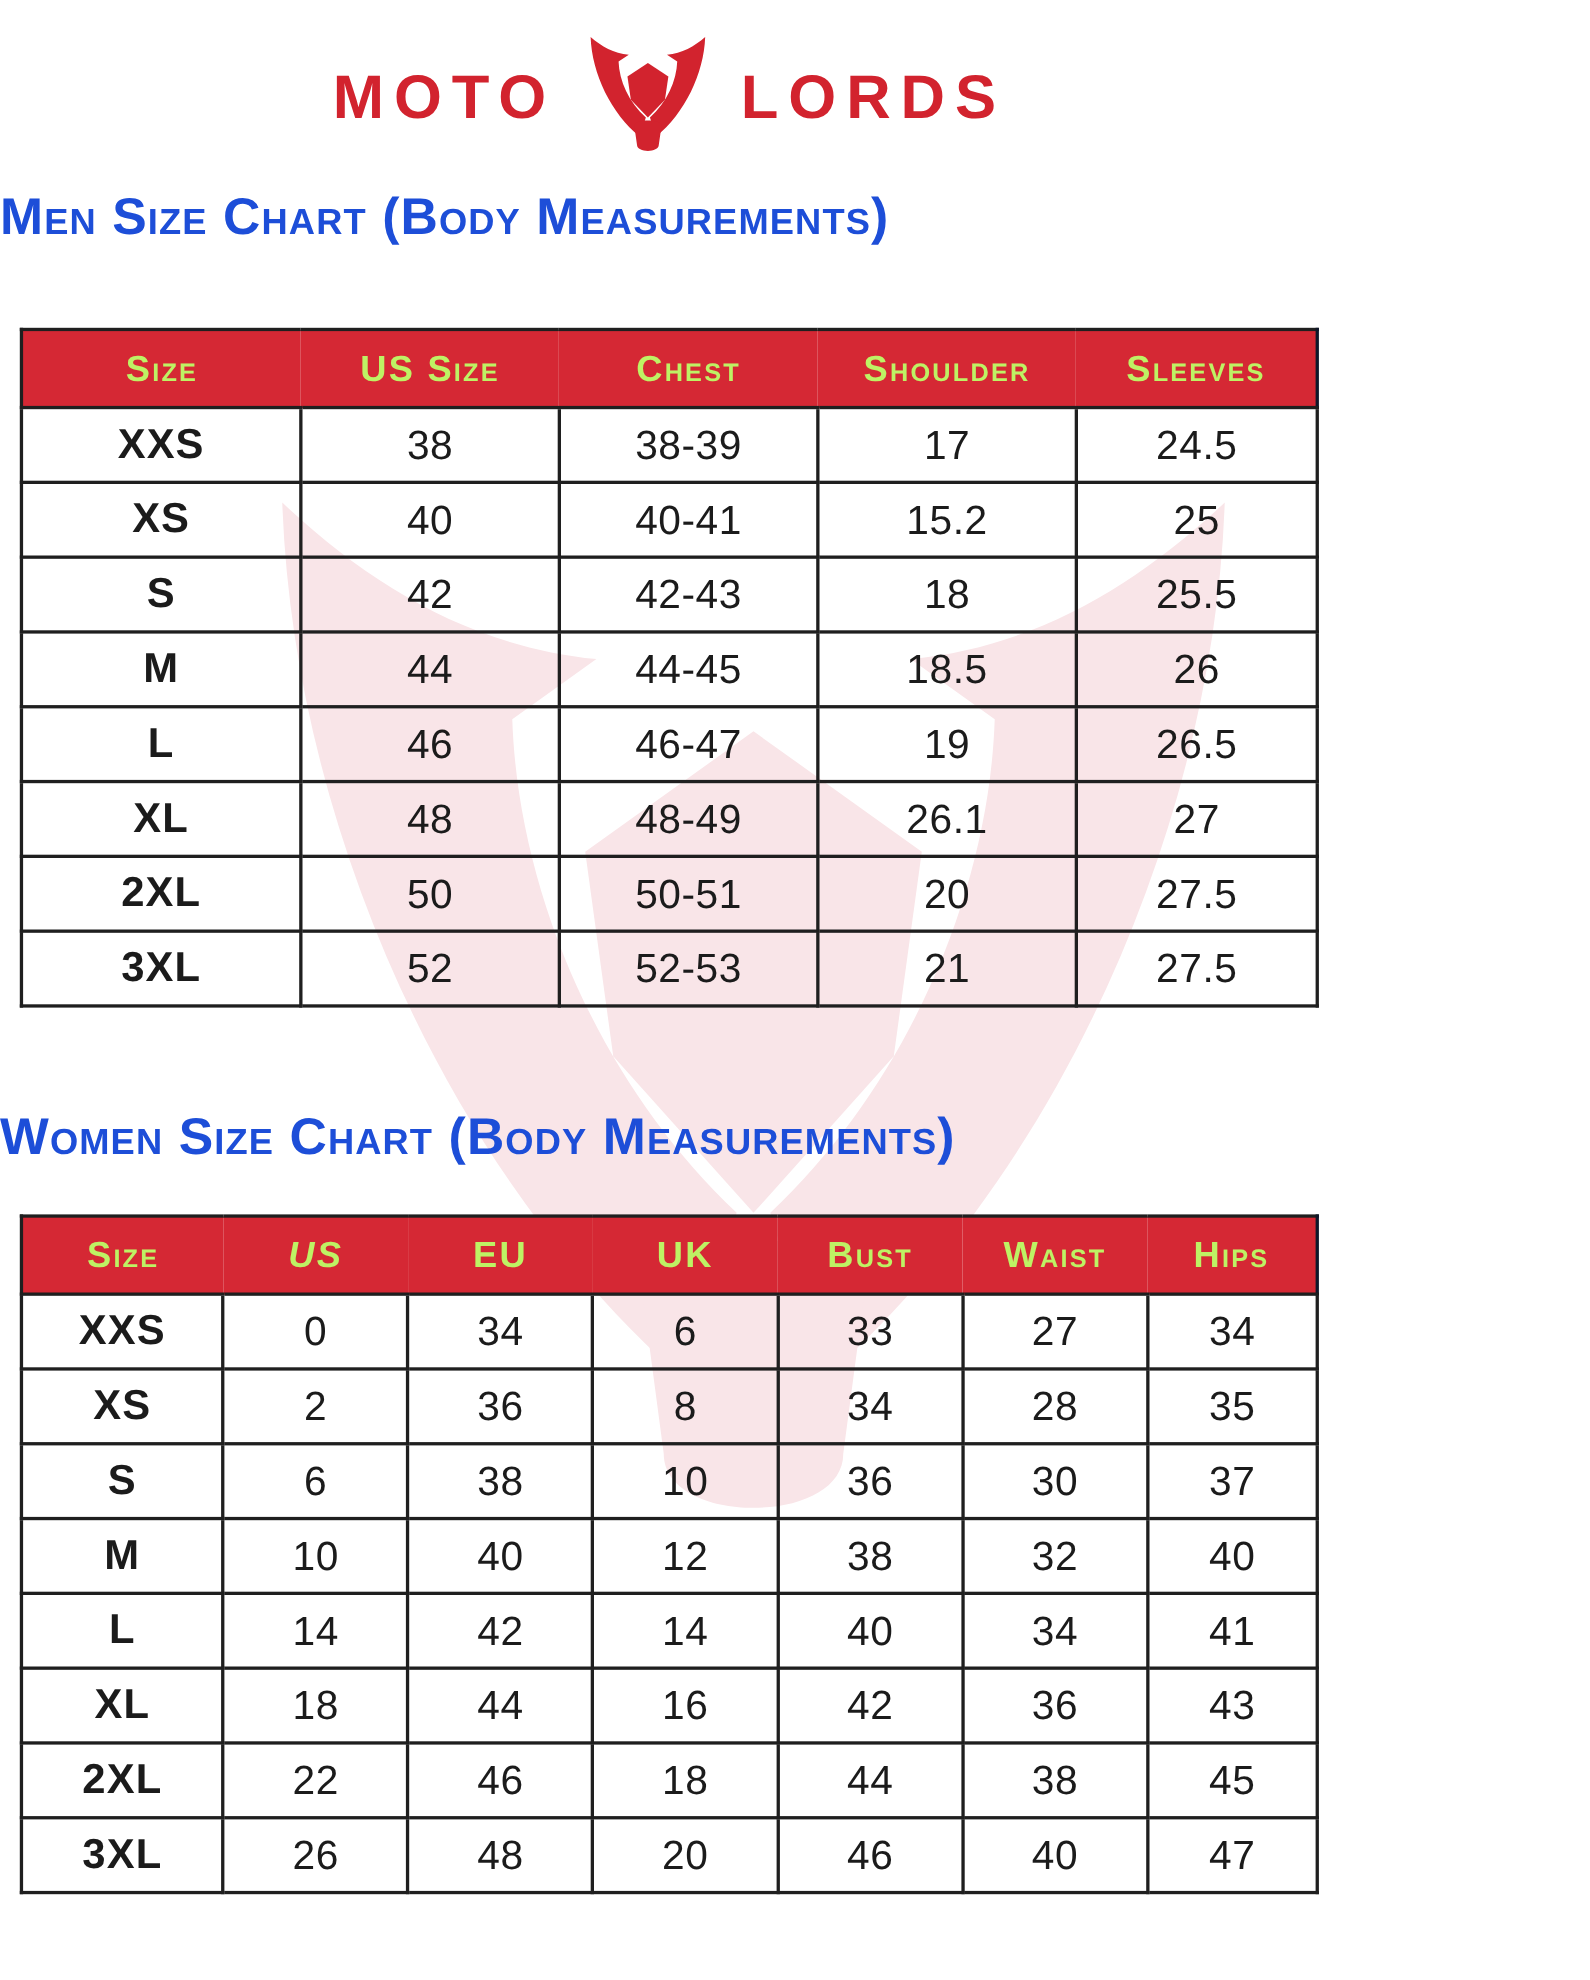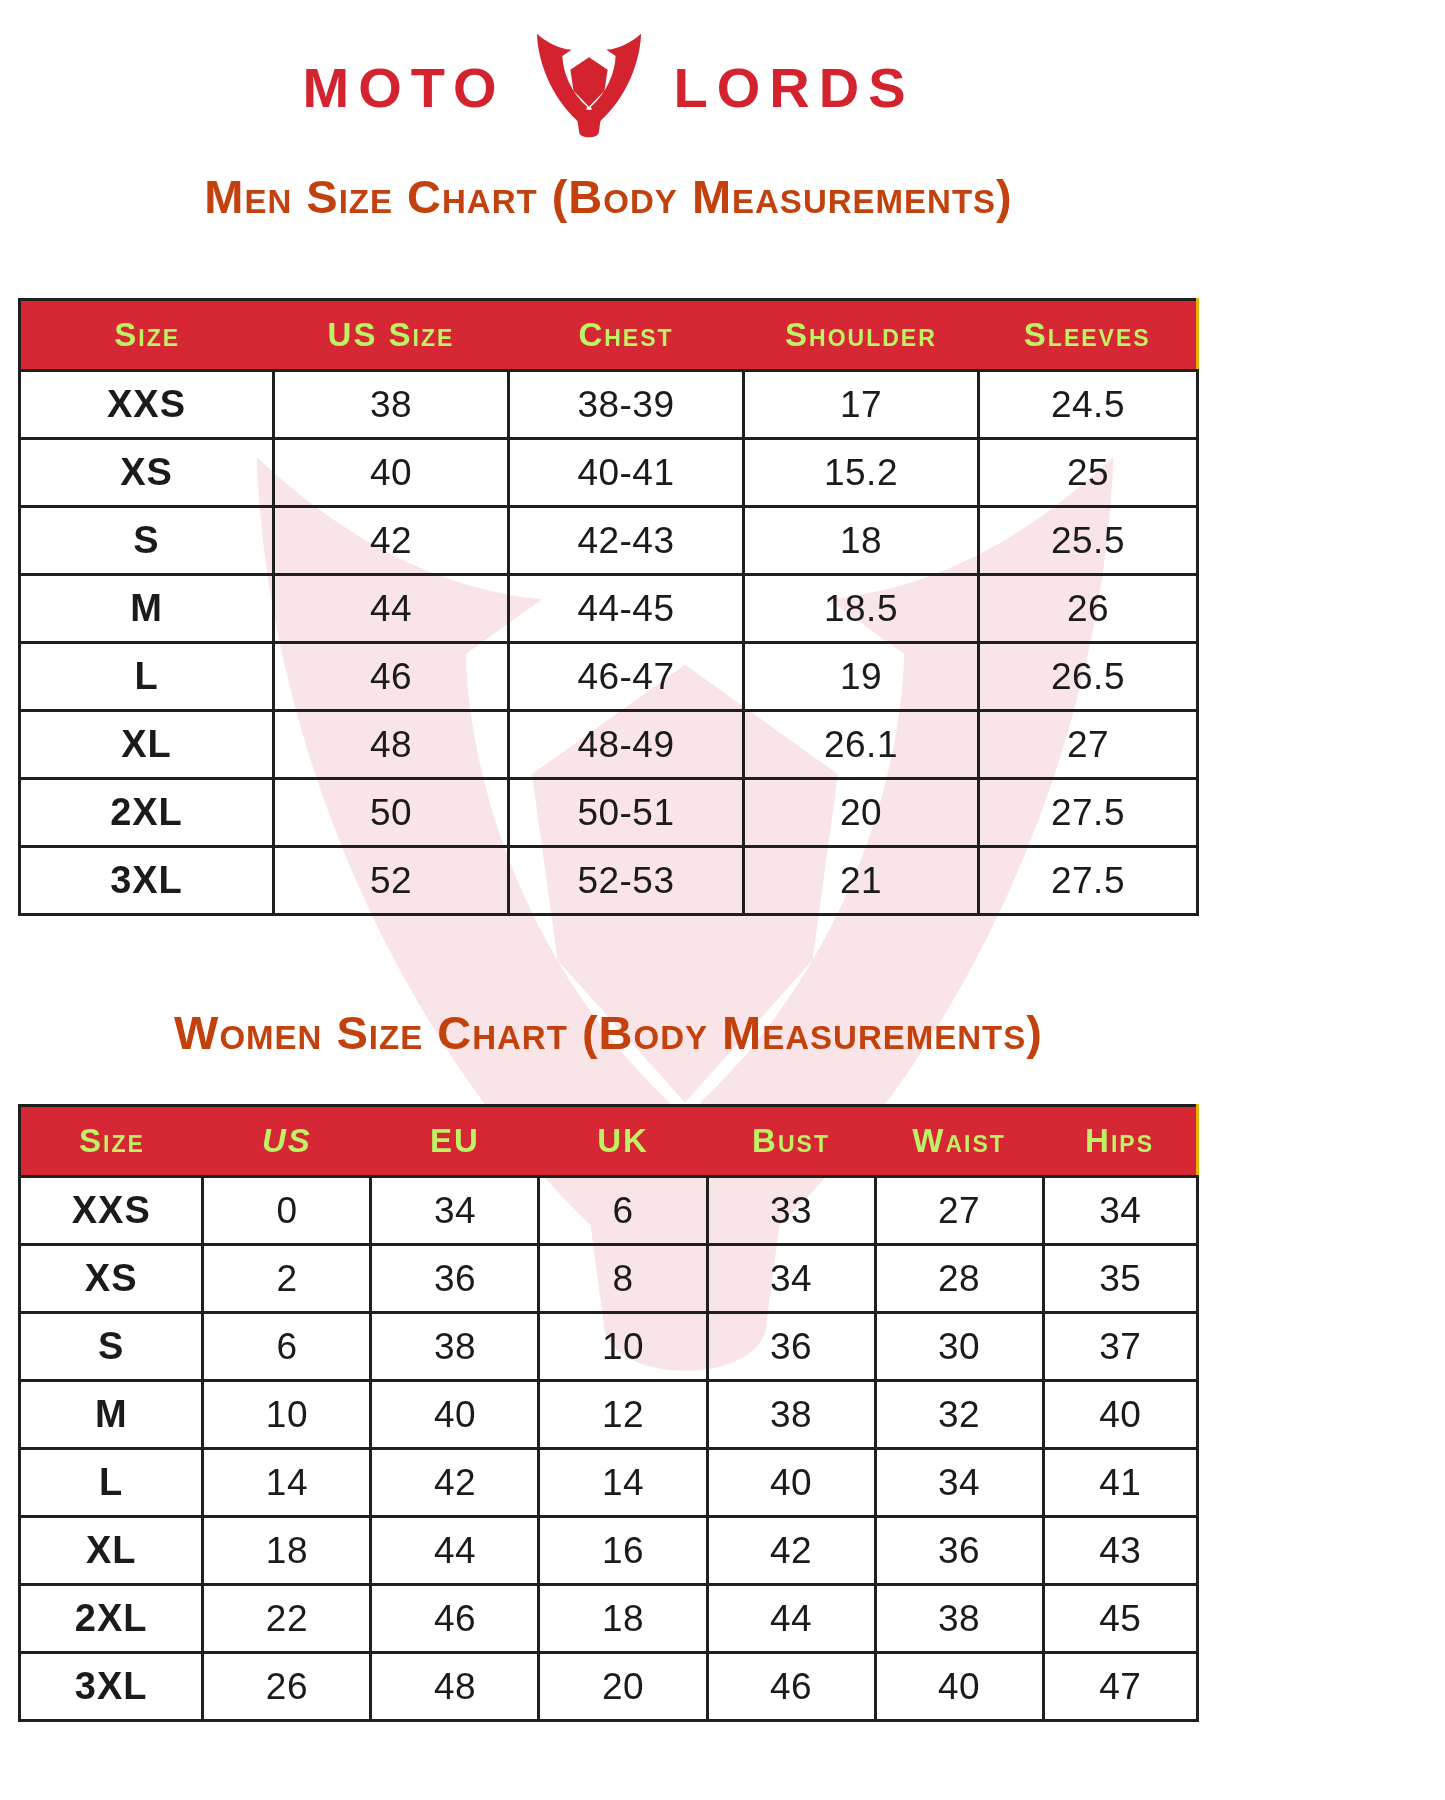--- a/index.html
+++ b/index.html
@@ -45,27 +45,27 @@
   .logo-icon {
     width: 124px;
     height: 112px;
     fill: #d2232e;
     flex: 0 0 auto;
   }
 
   
   h1.section-title {
     margin: 24px 0 0 0;
-    text-align: center;
+    text-align: left;
     font-size: 47px;
     line-height: 58px;
     font-weight: bold;
     font-variant: small-caps;
     letter-spacing: 1px;
-    color: #c2410c;
+    color: #1d4ed8;
   }
   h1.section-title.women { margin-top: 88px; }
 
   
   table.size-table {
     width: 1181px;
     margin: 72px auto 0 auto;
     border-collapse: collapse;
     table-layout: fixed;
     background: transparent;
@@ -80,21 +80,21 @@
     font-size: 33px;
     letter-spacing: 2px;
     height: 66px;
     border: 3px solid #1f1f1f;
     border-left: none;
     border-right: none;
     text-align: center;
     vertical-align: middle;
   }
   table.size-table th:first-child { border-left: 3px solid #1f1f1f; }
-  table.size-table th:last-child  { border-right: 3px solid #eab308; }
+  table.size-table th:last-child  { border-right: 3px solid #0f172a; }
 
   table.size-table td {
     border: 3px solid #1f1f1f;
     height: 63px;
     text-align: center;
     vertical-align: middle;
     font-size: 37px;
     font-weight: normal;
     color: #1b1b1b;
     background: transparent;

